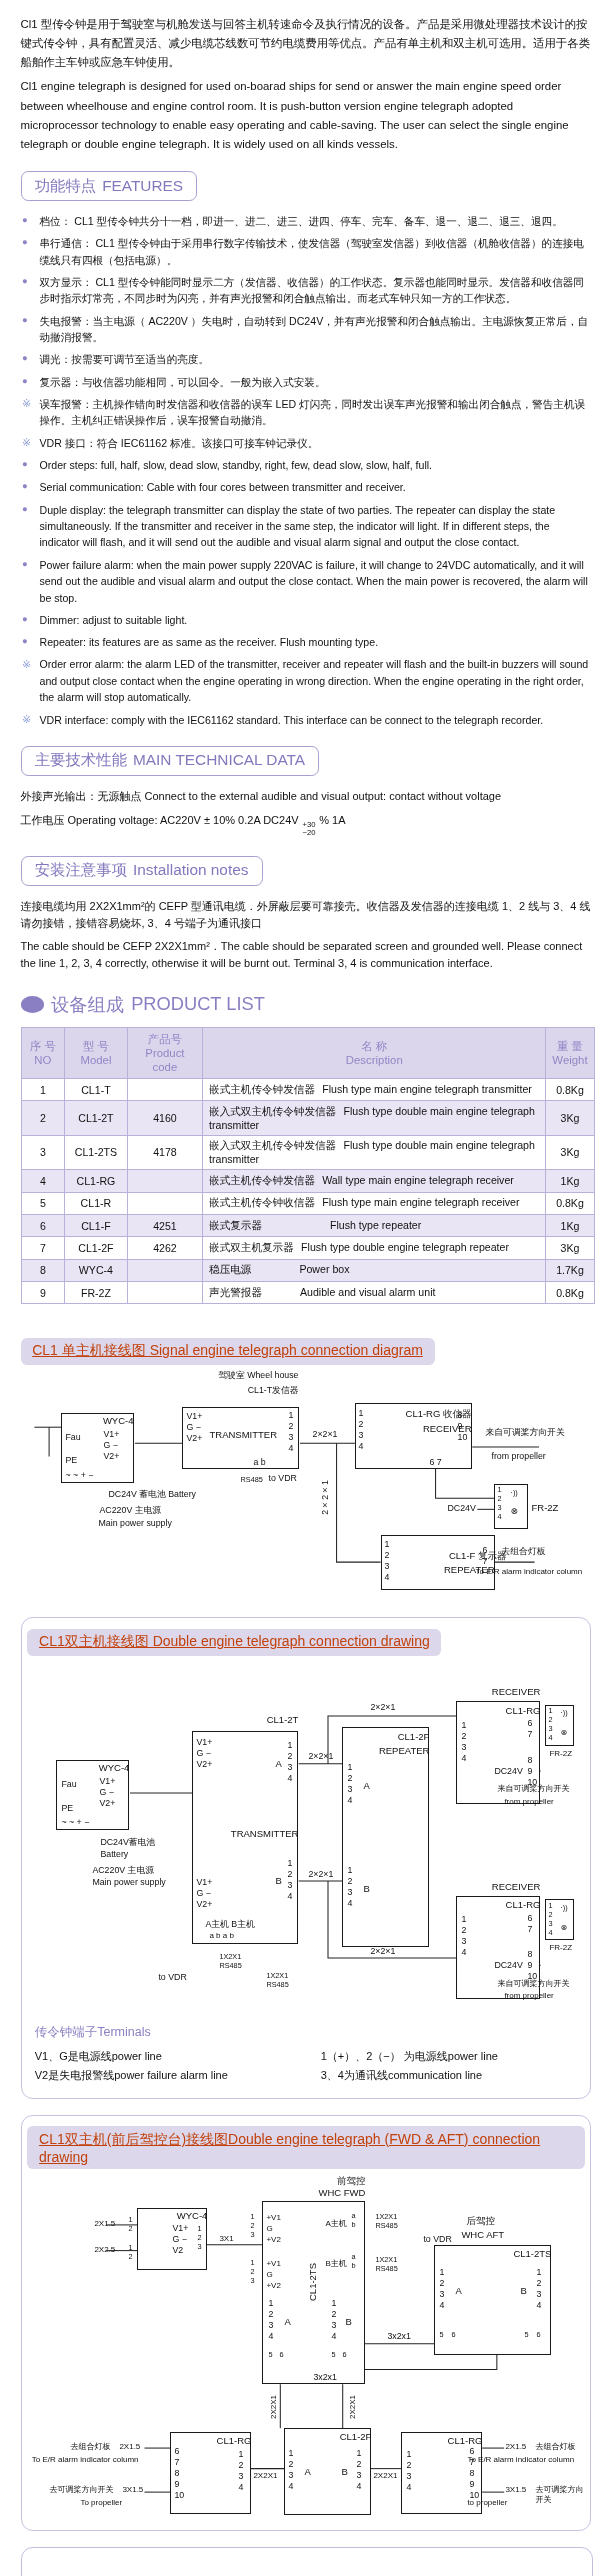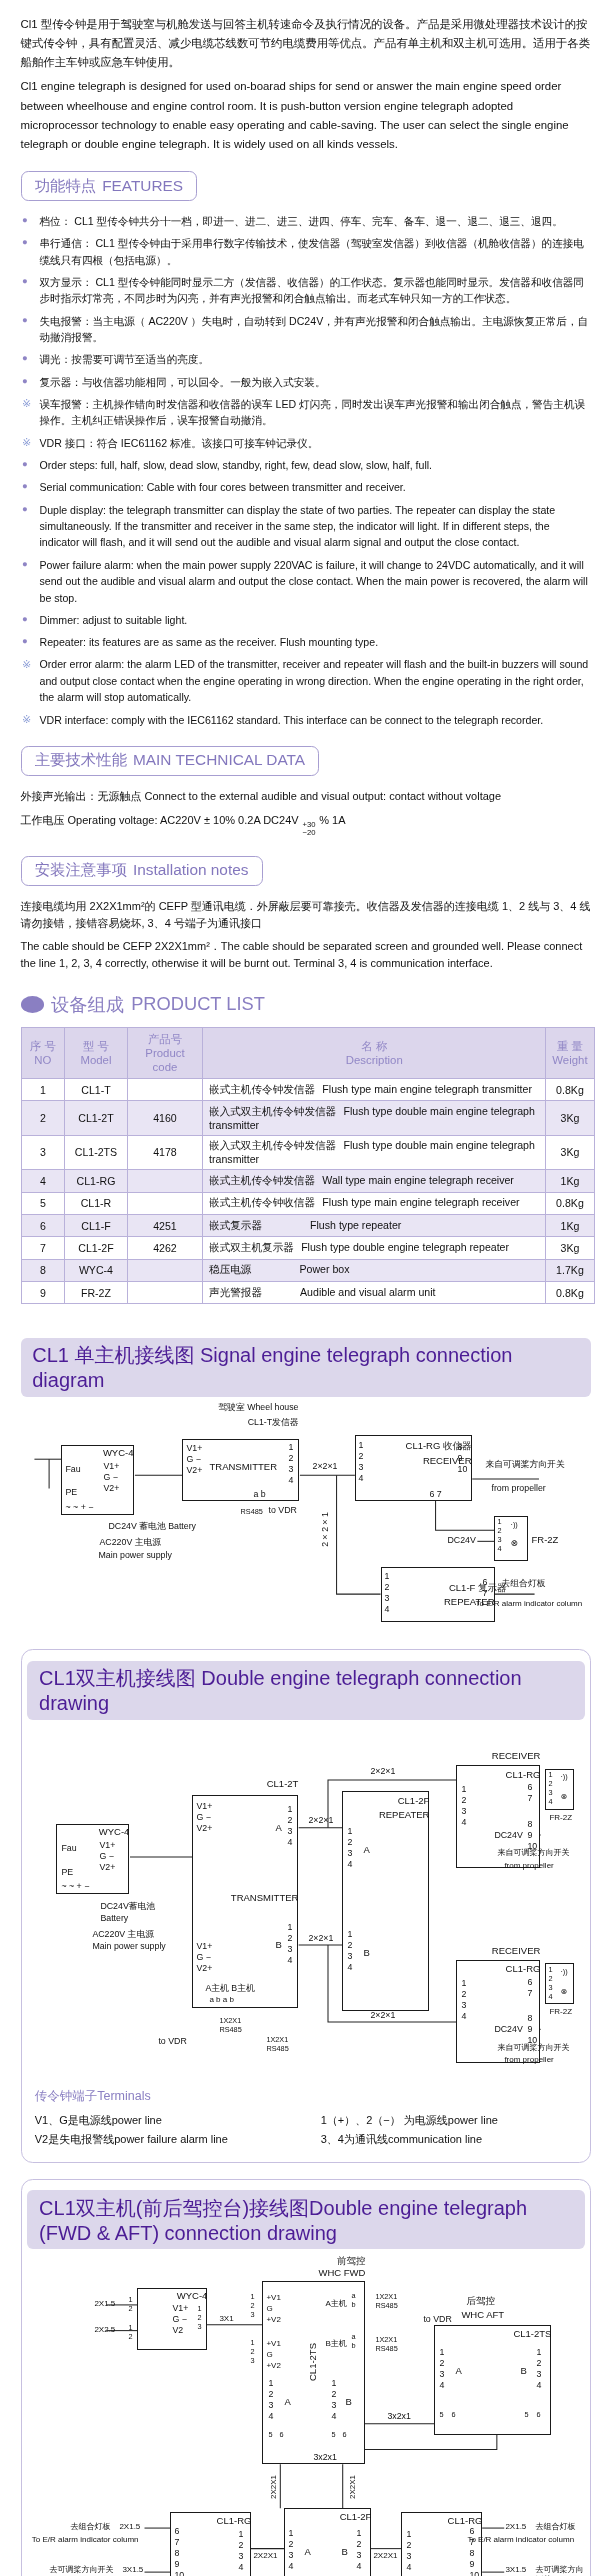--- a/index.html
+++ b/index.html
@@ -23,22 +23,22 @@
   
   .pl-head{display:flex;align-items:center;gap:7px;color:#8a7fc2;font-size:18.3px;margin:20.5px 0 10.3px;}
   .pl-dot{width:23.5px;height:17px;background:#8a7fc2;border-radius:50%;}
   table{border-collapse:collapse;width:574px;font-size:10.6px;}
   th,td{border:0.7px solid #b9b1da;padding:3.7px 5.9px;}
   thead th{background:#dcd6ec;color:#9187c6;font-weight:normal;font-size:11.4px;line-height:1.25;}
   tbody tr:nth-child(even) td{background:#e9e5f4;}
   td.c{text-align:center;}
   td .en{margin-left:7.3px;}
   
-  .banner{display:inline-block;background:#dcd7eb;color:#4c1d95;font-size:20px;border-radius:5.9px;
-          padding:4.4px 11.7px;margin:4.4px 0 5.9px;}
+  .banner{display:inline-block;background:#dcd7eb;color:#c2410c;font-size:14px;border-radius:5.9px;
+          padding:4.4px 11.7px;margin:4.4px 0 5.9px;text-decoration:underline;}
   .secbox{border:1.2px solid #c7c0e0;border-radius:11.7px;padding:5.9px 5.9px 10.3px;margin:16px 0;}
   
   .diag{position:relative;font-size:8.8px;background:#fff;}
   .db{position:absolute;border:1.2px solid #1a1a1a;background:#fff;box-sizing:border-box;}
   .lb{position:absolute;white-space:pre-line;line-height:1.3;}
   .lb.c{text-align:right;}
   .t{line-height:11px;}          
   .s10{font-size:7.3px;line-height:8.8px;}
   .s11{font-size:8px;}
   .s13{font-size:9.5px;}
@@ -162,21 +162,21 @@
           <td class="c">5</td>
           <td class="c">CL1-R</td>
           <td class="c"></td>
           <td><span>嵌式主机传令钟收信器</span><span class="en">Flush type main engine telegraph receiver</span></td>
           <td class="c">0.8Kg</td>
         </tr>
       <tr>
           <td class="c">6</td>
           <td class="c">CL1-F</td>
           <td class="c">4251</td>
-          <td><span>嵌式复示器</span><span class="en" style="margin-left:48px">Flush type repeater</span></td>
+          <td><span>嵌式复示器</span><span class="en" style="margin-left:68px">Flush type repeater</span></td>
           <td class="c">1Kg</td>
         </tr>
       <tr>
           <td class="c">7</td>
           <td class="c">CL1-2F</td>
           <td class="c">4262</td>
           <td><span>嵌式双主机复示器</span><span class="en" style="">Flush type double engine telegraph repeater</span></td>
           <td class="c">3Kg</td>
         </tr>
       <tr>

